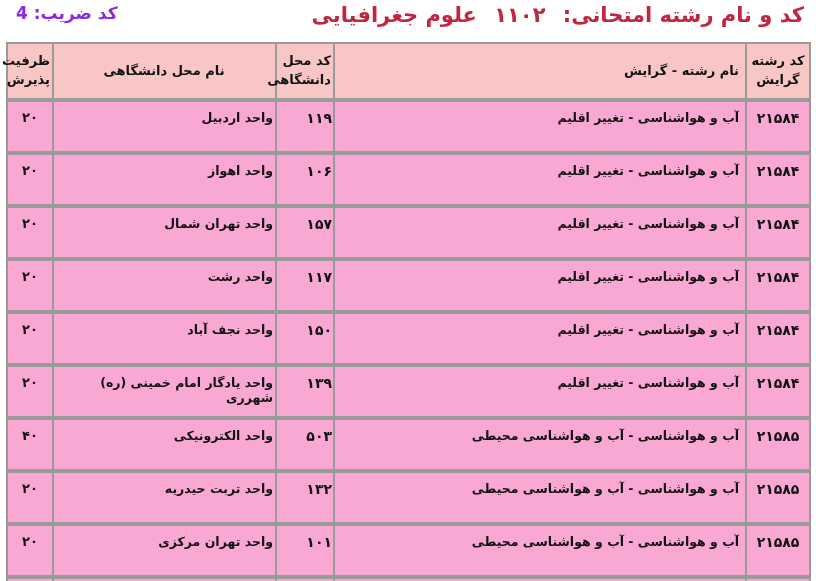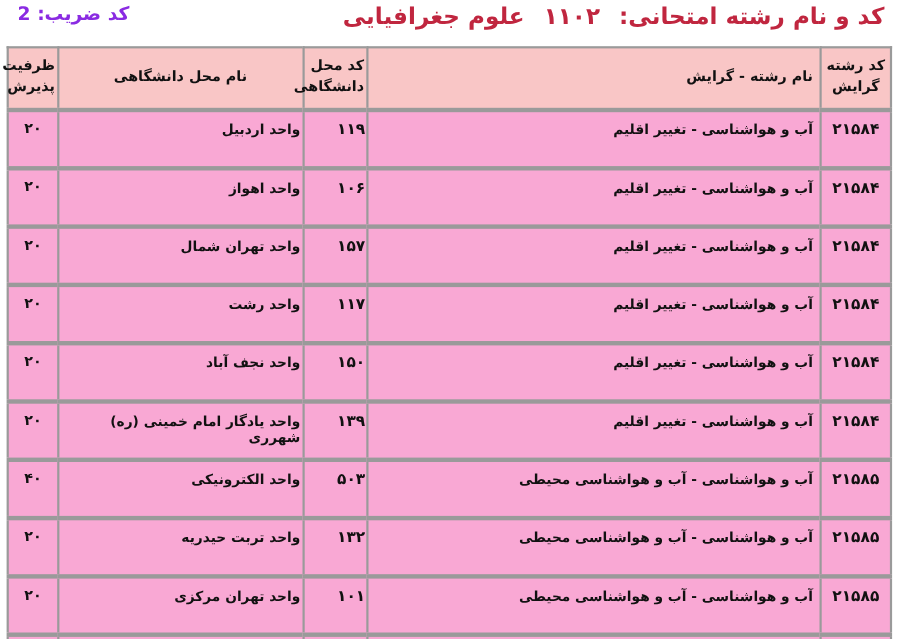--- a/index.html
+++ b/index.html
@@ -21,21 +21,21 @@
   th.c-majcode, th.c-unicode, th.c-cap { font-size:13px; padding:0 2px; }
 </style>
 </head>
 <body>
 
 <div class="title-right">
   <span>کد و نام رشته امتحانی:</span>
   <span class="code">۱۱۰۲</span>
   <span>علوم جغرافیایی</span>
 </div>
-<div class="title-left">کد ضریب: 2</div>
+<div class="title-left">کد ضریب: 4</div>
 
 <table>
   <thead>
     <tr>
       <th class="c-majcode">کد رشته گرایش</th>
       <th class="c-major">نام رشته - گرایش</th>
       <th class="c-unicode">کد محل دانشگاهی</th>
       <th class="c-uni">نام محل دانشگاهی</th>
       <th class="c-cap">ظرفیت پذیرش</th>
     </tr>

